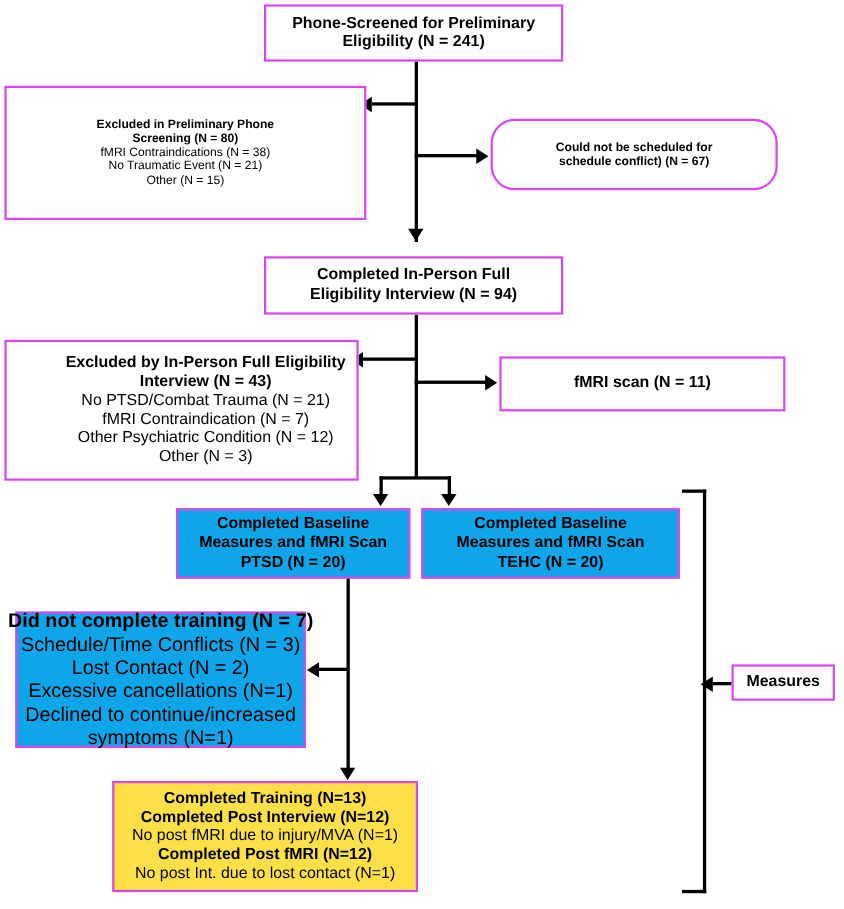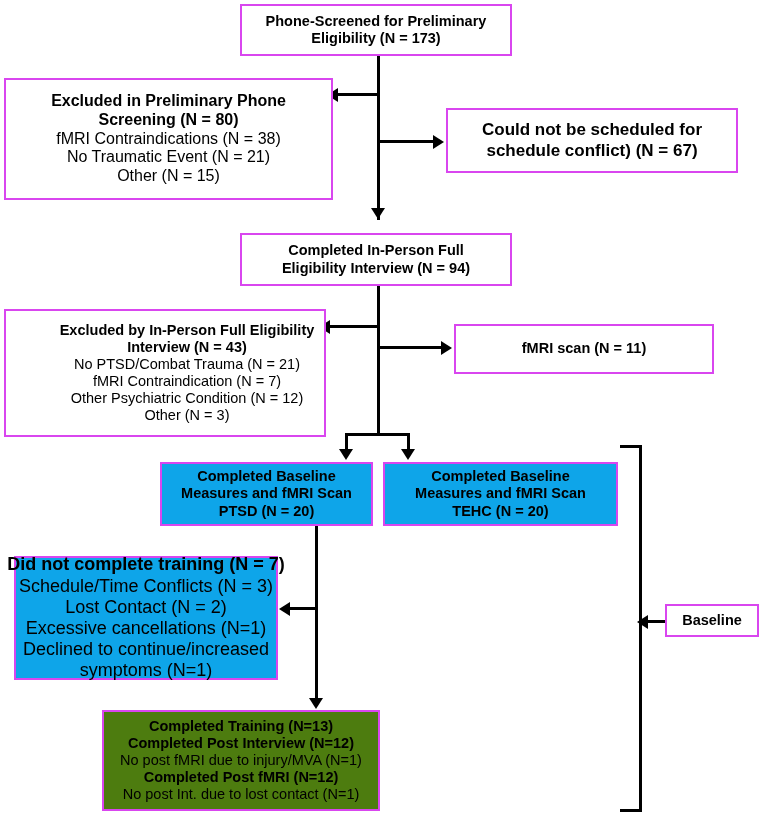--- a/index.html
+++ b/index.html
@@ -24,21 +24,21 @@
     align-items:center;
     justify-content:center;
     text-align:center;
     color:#000000;
     line-height:1.18;
   }
   .box .ln{display:block;white-space:nowrap;}
   .b{font-weight:bold;}
   .n{font-weight:normal;}
   .gray{background:#0ea5e9;}
-  .gray-dark{background:#4d7c0f;}
+  .gray-dark{background:#fde047;}
 
   
   .vline{position:absolute;background:#000000;width:3px;}
   .hline{position:absolute;background:#000000;height:3px;}
   .arrow-down{
     position:absolute;
     width:0;height:0;
     border-left:7px solid transparent;
     border-right:7px solid transparent;
     border-top:11px solid #000000;
@@ -99,32 +99,32 @@
   <div class="hline" style="left:290px;top:607px;width:27px;"></div>
   <div class="arrow-left" style="left:279px;top:602px;"></div>
 
   <div class="bracket" style="left:620px;top:445px;width:22px;height:367px;"></div>
 
   <div class="hline" style="left:648px;top:620px;width:20px;"></div>
   <div class="arrow-left" style="left:637px;top:615px;"></div>
 
   <div class="box" style="left:240px;top:4px;width:272px;height:52px;font-size:14.5px;">
     <span class="ln b">Phone-Screened for Preliminary</span>
-    <span class="ln b">Eligibility (N = 173)</span>
+    <span class="ln b">Eligibility (N = 241)</span>
   </div>
 
-  <div class="box" style="left:4px;top:78px;width:329px;height:122px;font-size:16px;">
+  <div class="box" style="left:4px;top:78px;width:329px;height:122px;font-size:11px;">
     <span class="ln b">Excluded in Preliminary Phone</span>
     <span class="ln b">Screening (N = 80)</span>
     <span class="ln n">fMRI Contraindications (N = 38)</span>
     <span class="ln n">No Traumatic Event (N = 21)</span>
     <span class="ln n">Other (N = 15)</span>
   </div>
 
-  <div class="box" style="left:446px;top:108px;width:292px;height:65px;font-size:17px;">
+  <div class="box" style="left:446px;top:108px;width:261px;height:65px;font-size:11px;border-radius:22px;">
     <span class="ln b">Could not be scheduled for</span>
     <span class="ln b">schedule conflict) (N = 67)</span>
   </div>
 
   <div class="box" style="left:240px;top:233px;width:272px;height:53px;font-size:14.5px;">
     <span class="ln b">Completed In-Person Full</span>
     <span class="ln b">Eligibility Interview (N = 94)</span>
   </div>
 
   <div class="box" style="left:4px;top:309px;width:322px;height:128px;font-size:14.5px;padding-left:44px;">
@@ -163,16 +163,16 @@
 
   <div class="box gray-dark" style="left:102px;top:710px;width:278px;height:101px;font-size:14.5px;">
     <span class="ln b">Completed Training (N=13)</span>
     <span class="ln b">Completed Post Interview (N=12)</span>
     <span class="ln n">No post fMRI due to injury/MVA (N=1)</span>
     <span class="ln b">Completed Post fMRI (N=12)</span>
     <span class="ln n">No post Int. due to lost contact (N=1)</span>
   </div>
 
   <div class="box" style="left:665px;top:604px;width:94px;height:33px;font-size:14.5px;">
-    <span class="ln b">Baseline</span>
+    <span class="ln b">Measures</span>
   </div>
 
 </div>
 
 </body></html>

